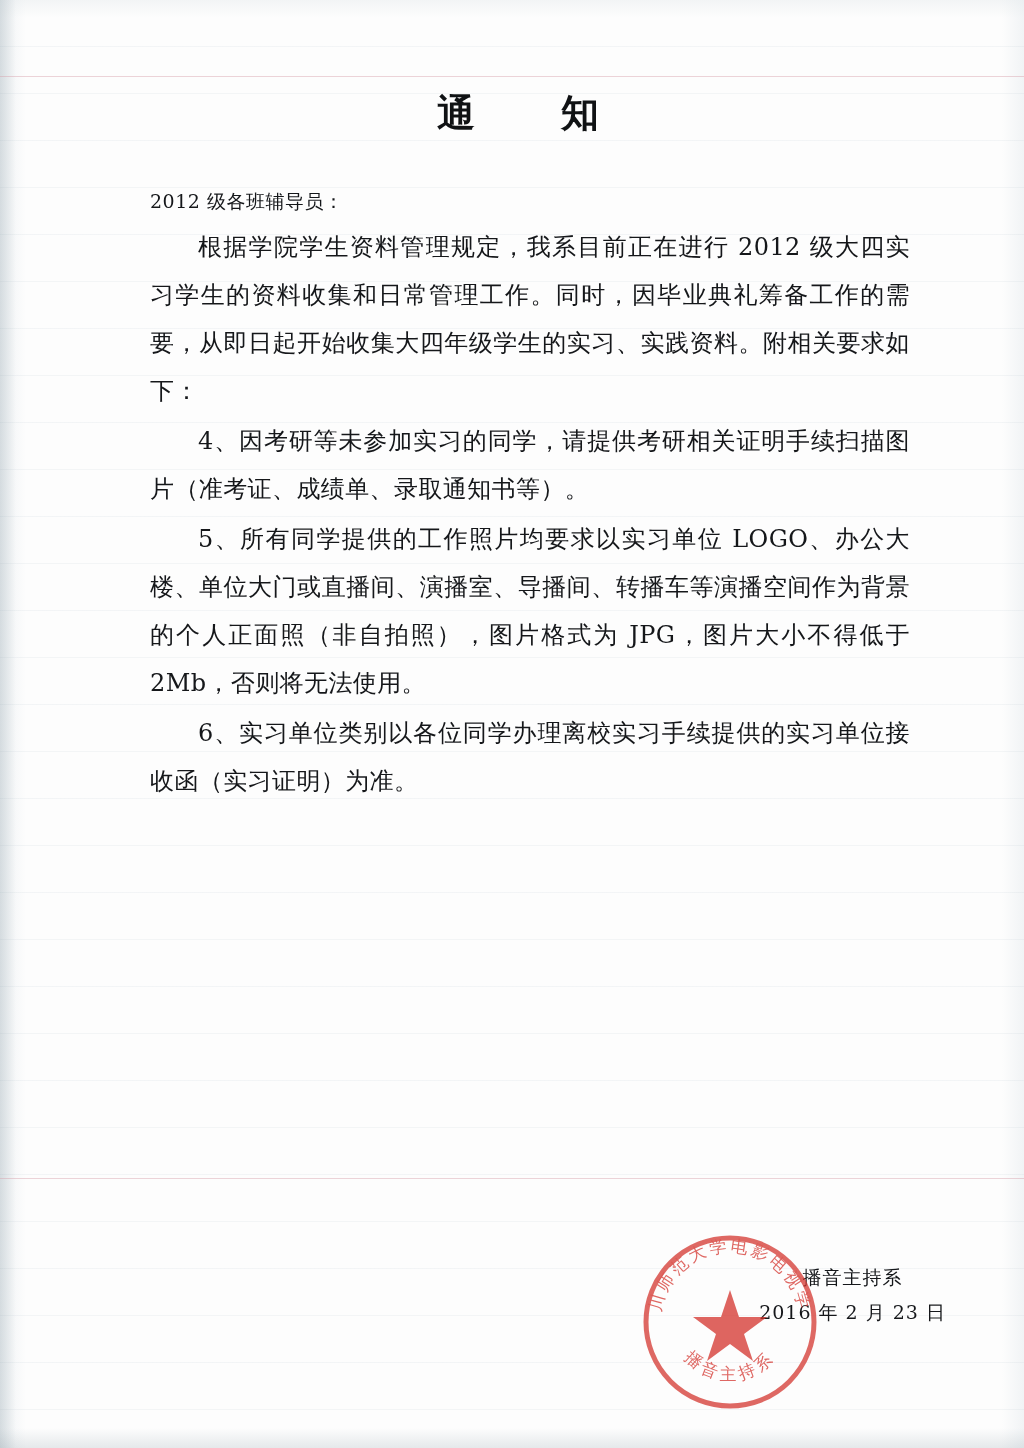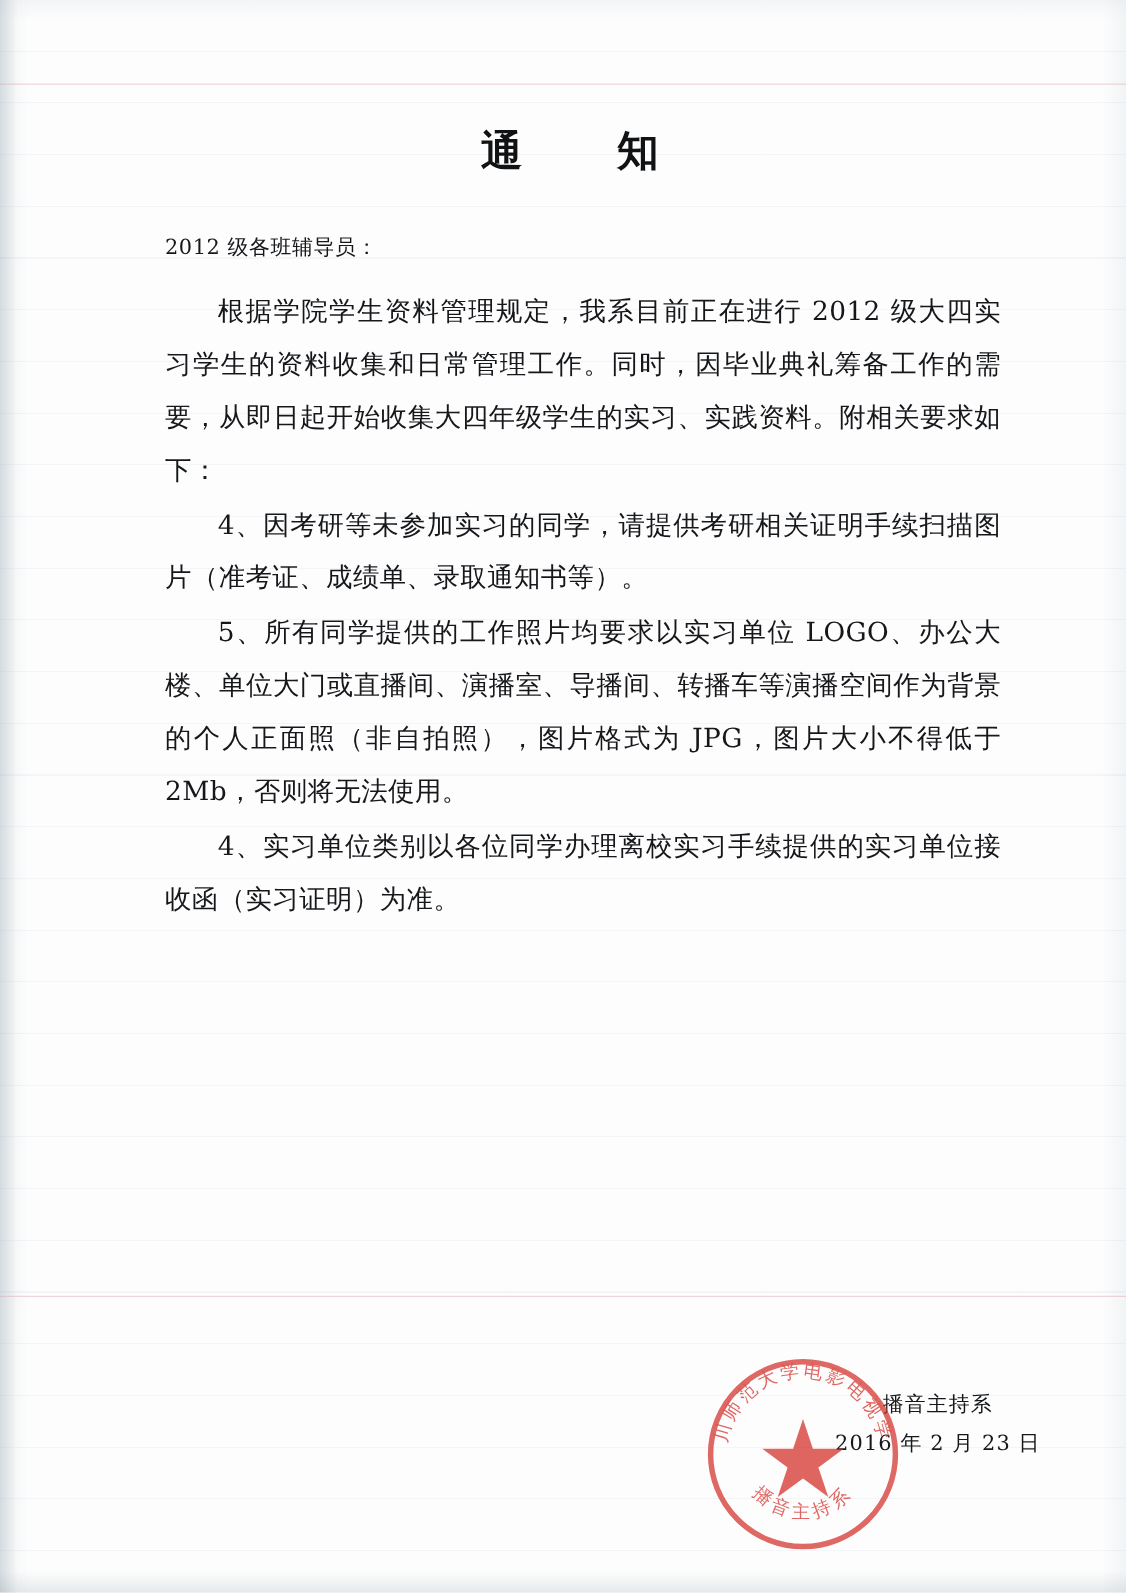--- a/index.html
+++ b/index.html
@@ -63,30 +63,30 @@
     top: 0;
     width: 760px;
     height: 100%;
   }
 
   .doc-title {
     text-align: center;
     font-size: 38px;
     font-weight: bold;
     letter-spacing: 24px;
-    margin-top: 112px;
+    margin-top: 88px;
     margin-bottom: 44px;
     color: #101214;
     font-family: Liberation Sans, sans-serif;
   }
 
   .salutation {
     font-size: 19px;
     line-height: 1.9;
-    margin-bottom: 16px;
+    margin-bottom: 4px;
     letter-spacing: 0.5px;
   }
 
   p.body-par {
     font-size: 24px;
     line-height: 2.0;
     margin: 0 0 2px 0;
     text-indent: 2em;
     text-align: justify;
     letter-spacing: 0.4px;
@@ -130,21 +130,21 @@
 
   <div class="content">
 
     <div class="doc-title">通　知</div>
 
     <div class="salutation">2012 级各班辅导员：</div>
 
     <p class="body-par">根据学院学生资料管理规定，我系目前正在进行 2012 级大四实习学生的资料收集和日常管理工作。同时，因毕业典礼筹备工作的需要，从即日起开始收集大四年级学生的实习、实践资料。附相关要求如下：</p>
     <p class="body-par">4、因考研等未参加实习的同学，请提供考研相关证明手续扫描图片（准考证、成绩单、录取通知书等）。</p>
     <p class="body-par">5、所有同学提供的工作照片均要求以实习单位 LOGO、办公大楼、单位大门或直播间、演播室、导播间、转播车等演播空间作为背景的个人正面照（非自拍照），图片格式为 JPG，图片大小不得低于 2Mb，否则将无法使用。</p>
-    <p class="body-par">4、实习单位类别以各位同学办理离校实习手续提供的实习单位接收函（实习证明）为准。</p>
+    <p class="body-par">6、实习单位类别以各位同学办理离校实习手续提供的实习单位接收函（实习证明）为准。</p>
 
     <div class="gap"></div>
 
   </div>
 
   <div class="signature">
     <div>播音主持系</div>
     <div>2016 年 2 月 23 日</div>
   </div>
 

